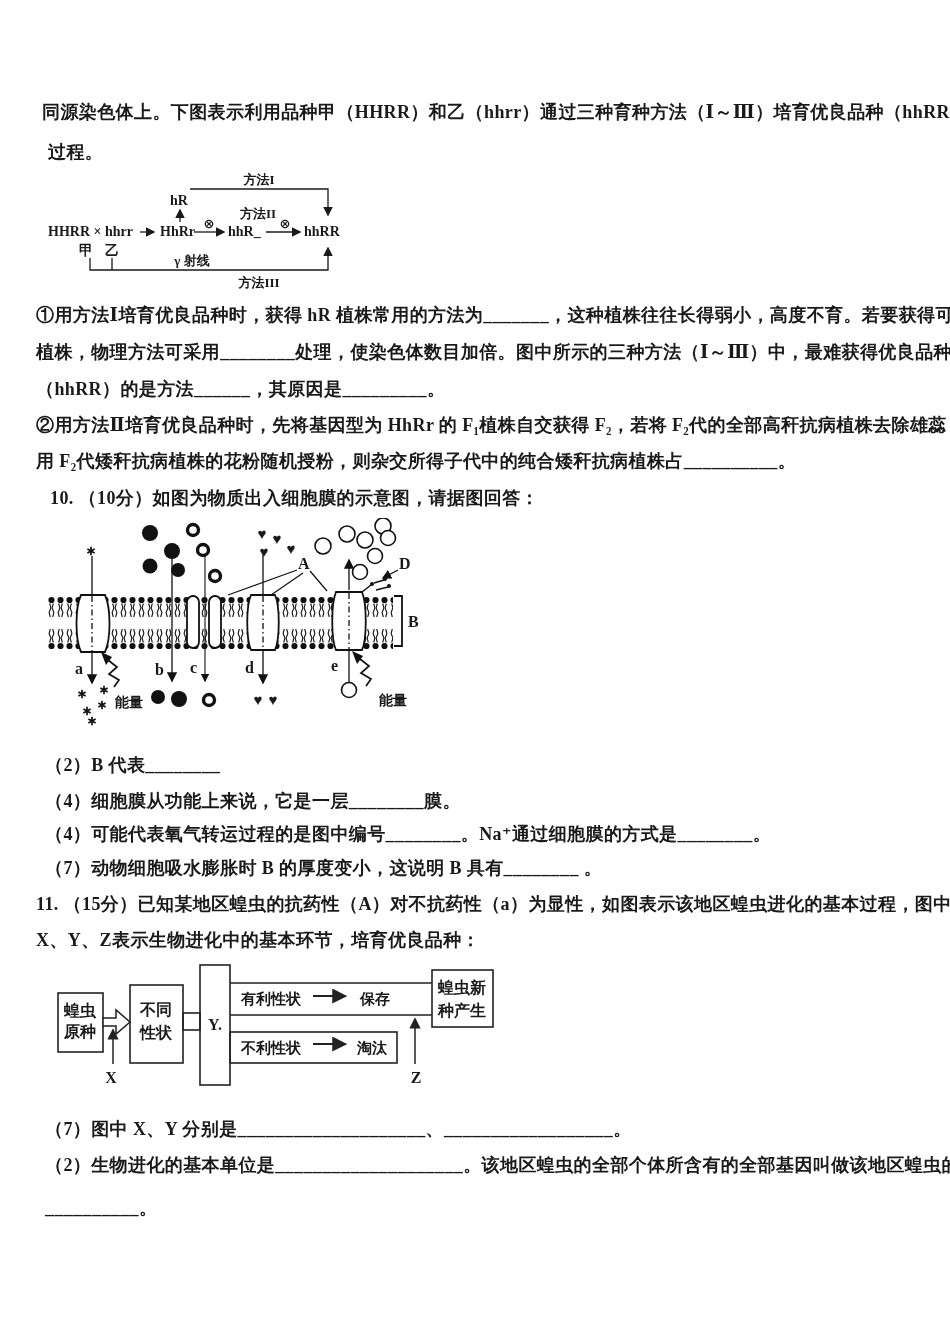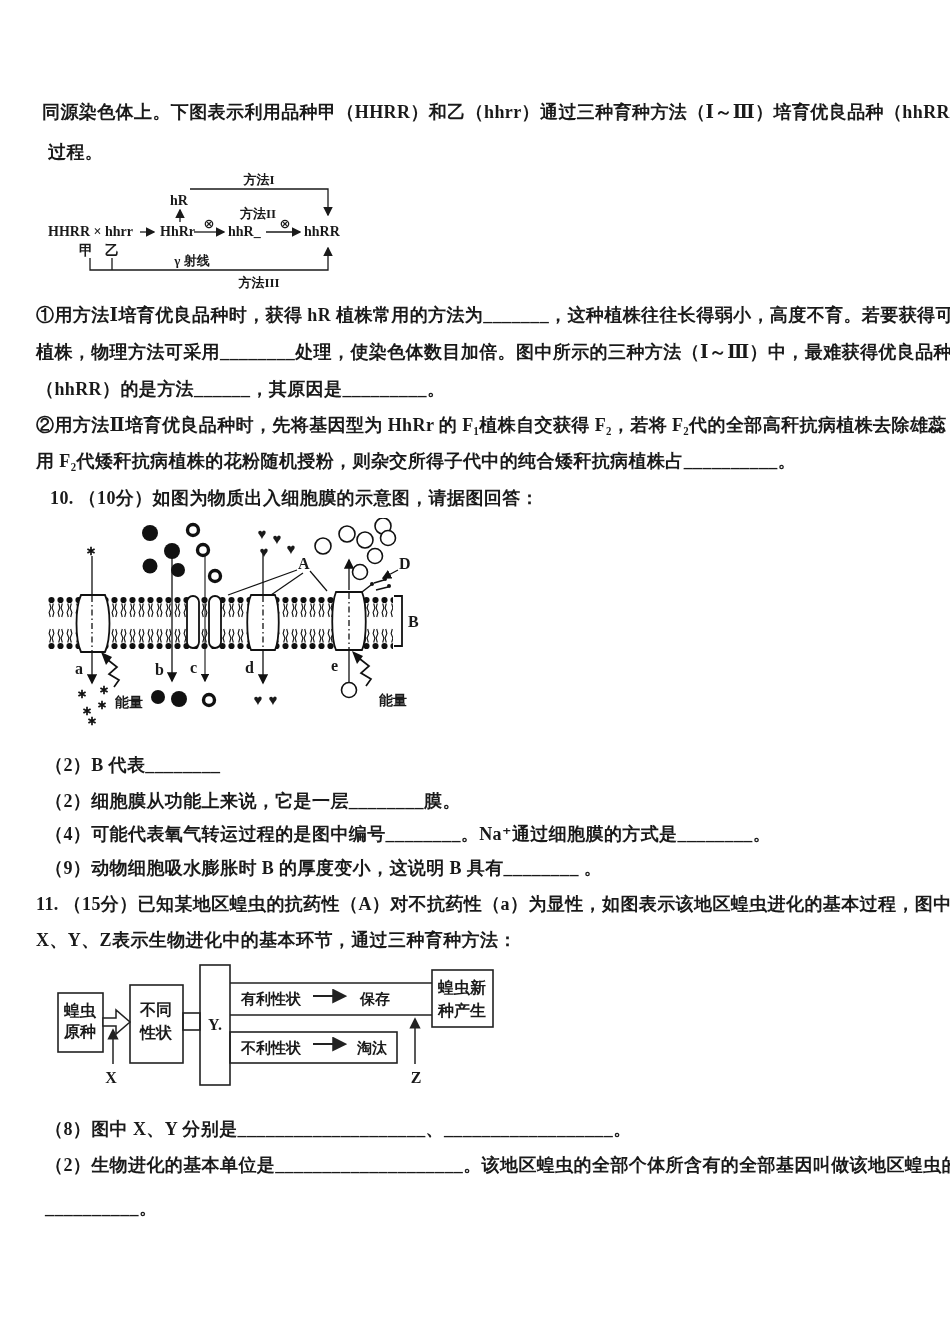--- a/index.html
+++ b/index.html
@@ -178,26 +178,26 @@
       <text x="296" y="153">e</text>
       <text x="263" y="51">A</text>
       <text x="373" y="109">B</text>
       <text x="364" y="51">D</text>
       <text x="80" y="189" font-size="14">能量</text>
       <text x="344" y="187" font-size="14">能量</text>
     </g>
   </svg>
 
   <div class="line" style="left:45px;top:753px">（2）B 代表________</div>
-  <div class="line" style="left:45px;top:789px">（2）细胞膜从功能上来说，它是一层________膜。</div>
+  <div class="line" style="left:45px;top:789px">（4）细胞膜从功能上来说，它是一层________膜。</div>
   <div class="line" style="left:45px;top:822px">（4）可能代表氧气转运过程的是图中编号________。Na⁺通过细胞膜的方式是________。</div>
-  <div class="line" style="left:45px;top:856px">（9）动物细胞吸水膨胀时 B 的厚度变小，这说明 B 具有________ 。</div>
+  <div class="line" style="left:45px;top:856px">（7）动物细胞吸水膨胀时 B 的厚度变小，这说明 B 具有________ 。</div>
 
   <div class="line" style="left:36px;top:892px">11. （15分）已知某地区蝗虫的抗药性（A）对不抗药性（a）为显性，如图表示该地区蝗虫进化的基本过程，图中</div>
-  <div class="line" style="left:36px;top:928px">X、Y、Z表示生物进化中的基本环节，通过三种育种方法：</div>
+  <div class="line" style="left:36px;top:928px">X、Y、Z表示生物进化中的基本环节，培育优良品种：</div>
 
   <svg class="diagram" style="left:50px;top:960px" width="455" height="140" viewBox="0 0 455 140">
     <defs>
       <marker id="arL" viewBox="0 0 10 10" refX="8.5" refY="5" markerWidth="7.5" markerHeight="7.5" orient="auto">
         <path d="M0,0 L10,5 L0,10 z" fill="#222"></path>
       </marker>
     </defs>
     <g fill="none" stroke="#222" stroke-width="1.6">
       <rect x="8" y="33" width="45" height="59"></rect>
       <rect x="80" y="25" width="53" height="78"></rect>
@@ -224,17 +224,17 @@
       <text x="325" y="44" font-size="15">保存</text>
       <text x="221" y="93" font-size="15">不利性状</text>
       <text x="322" y="93" font-size="15">淘汰</text>
       <text x="412" y="33">蝗虫新</text>
       <text x="412" y="56">种产生</text>
       <text x="61" y="123">X</text>
       <text x="366" y="123">Z</text>
     </g>
   </svg>
 
-  <div class="line" style="left:45px;top:1117px">（8）图中 X、Y 分别是____________________、__________________。</div>
+  <div class="line" style="left:45px;top:1117px">（7）图中 X、Y 分别是____________________、__________________。</div>
   <div class="line" style="left:45px;top:1153px">（2）生物进化的基本单位是____________________。该地区蝗虫的全部个体所含有的全部基因叫做该地区蝗虫的___</div>
   <div class="line" style="left:45px;top:1196px">__________。</div>
 
 </div>
 
 </body></html>

